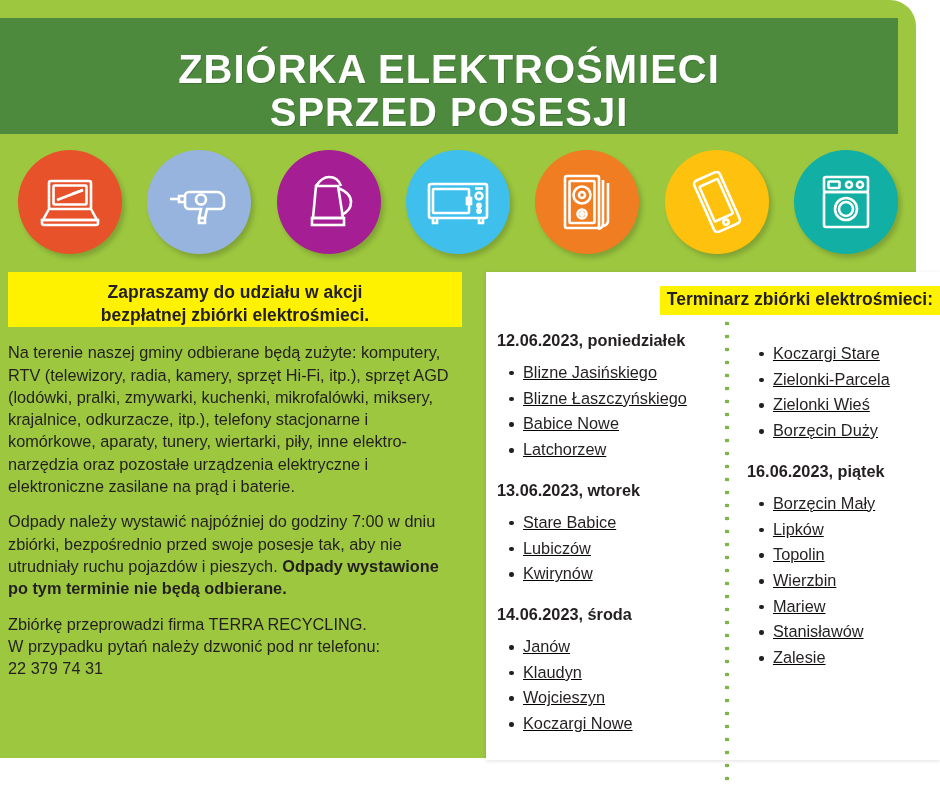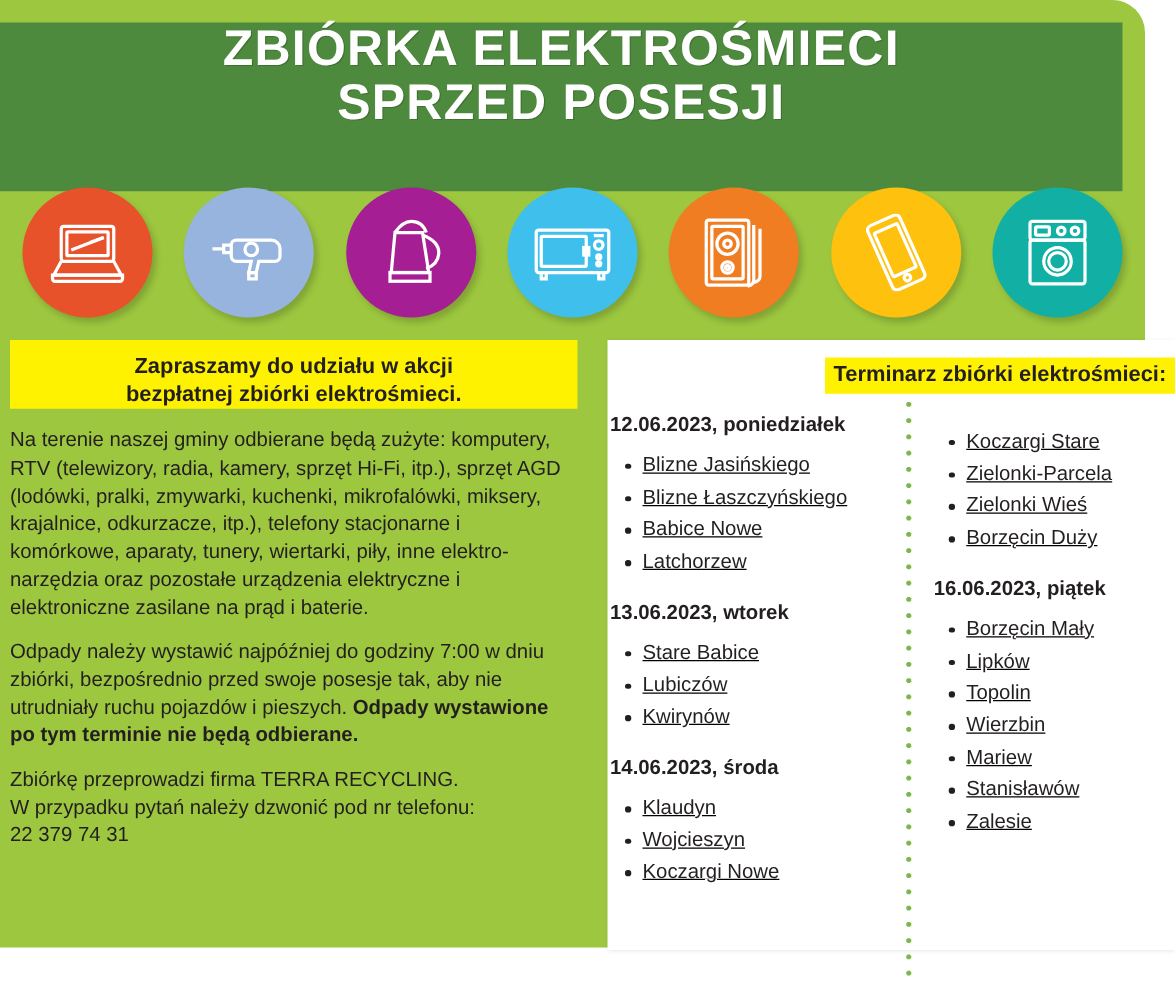--- a/index.html
+++ b/index.html
@@ -20,26 +20,26 @@
     position:absolute;
     left:0;top:0;
     width:916px;height:758px;
     background:#9dc73f;
     border-top-right-radius:26px;
   }
   
   .header-band{
     position:absolute;
     left:0;top:18px;
-    width:898px;height:135px;
+    width:898px;height:116px;
     background:#4e8a3e;
     display:flex;
     flex-direction:column;
     align-items:center;
-    justify-content:flex-start;
+    justify-content:flex-end;
   }
   .header-line{
     color:#ffffff;
     font-weight:bold;
     font-size:40px;
     letter-spacing:1px;
     line-height:1.07;
     text-align:center;
     white-space:nowrap;
     text-shadow:1px 1px 0 rgba(0,0,0,.18);
@@ -117,21 +117,21 @@
     line-height:1.25;
   }
   .sched-cols{
     position:relative;
     display:flex;
     padding:16px 0 0 0;
   }
   .sched-col{
     box-sizing:border-box;
   }
-  .sched-col.col-left{width:245px;padding-left:2px;padding-right:10px;}
+  .sched-col.col-left{width:245px;padding-left:11px;padding-right:10px;}
   .sched-col.col-right{width:209px;padding-left:16px;}
   .dot-divider{
     position:absolute;
     left:239px;top:2px;
     width:4px;height:466px;
     background-image:radial-gradient(circle, #7ab648 0 1.9px, transparent 2.1px);
     background-size:4px 13px;
     background-repeat:repeat-y;
   }
   .day-block{margin-bottom:18px;}
@@ -299,20 +299,21 @@
           <div class="day-title">13.06.2023, wtorek</div>
           <ul class="place-list">
             <li>Stare Babice</li>
             <li>Lubiczów</li>
             <li>Kwirynów</li>
           </ul>
         </div>
         <div class="day-block">
           <div class="day-title">14.06.2023, środa</div>
           <ul class="place-list">
+            <li>Janów</li>
             <li>Klaudyn</li>
             <li>Wojcieszyn</li>
             <li>Koczargi Nowe</li>
           </ul>
         </div>
       </div>
 
       <div class="sched-col col-right">
         <div class="day-block">
           <ul class="place-list">

